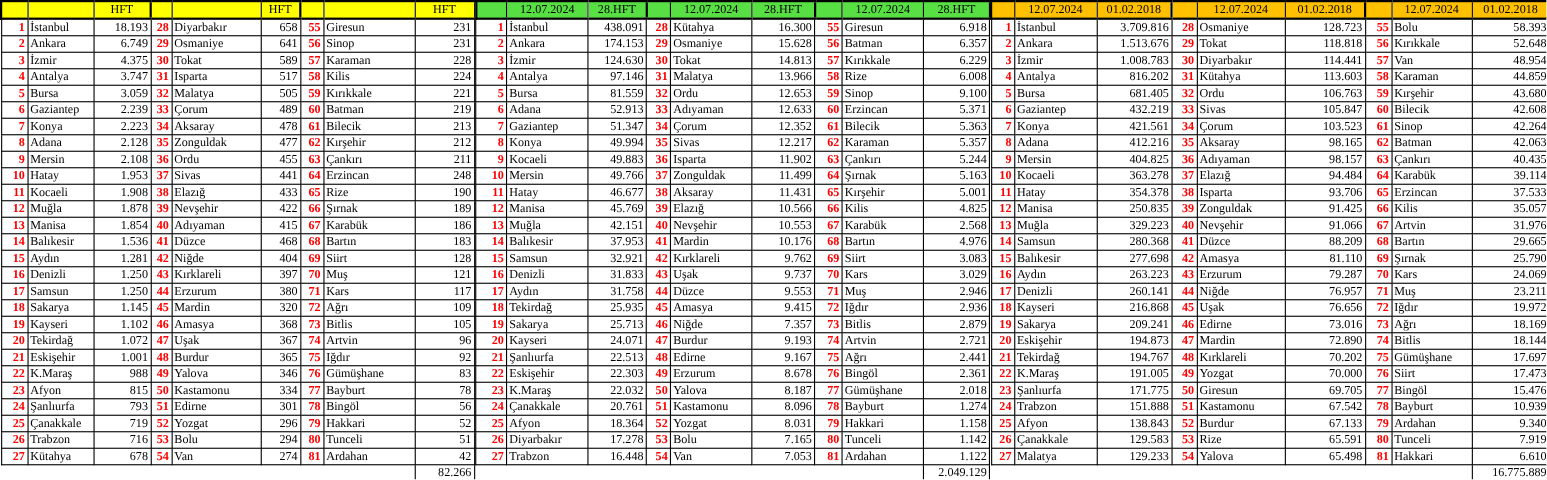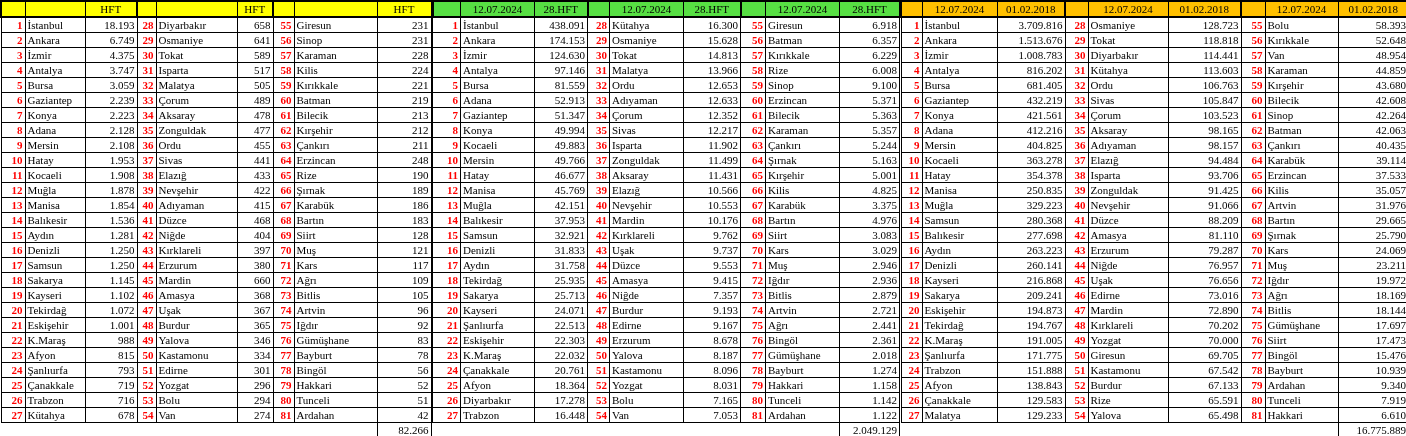--- a/index.html
+++ b/index.html
@@ -239,21 +239,21 @@
           <td class="rank">71</td>
           <td class="city">Kars</td>
           <td class="val">117</td>
         </tr>
         <tr>
           <td class="rank">18</td>
           <td class="city">Sakarya</td>
           <td class="val">1.145</td>
           <td class="rank">45</td>
           <td class="city">Mardin</td>
-          <td class="val">660</td>
+          <td class="val">320</td>
           <td class="rank">72</td>
           <td class="city">Ağrı</td>
           <td class="val">109</td>
         </tr>
         <tr>
           <td class="rank">19</td>
           <td class="city">Kayseri</td>
           <td class="val">1.102</td>
           <td class="rank">46</td>
           <td class="city">Amasya</td>
@@ -521,21 +521,21 @@
         </tr>
         <tr>
           <td class="rank">13</td>
           <td class="city">Muğla</td>
           <td class="val">42.151</td>
           <td class="rank">40</td>
           <td class="city">Nevşehir</td>
           <td class="val">10.553</td>
           <td class="rank">67</td>
           <td class="city">Karabük</td>
-          <td class="val">3.375</td>
+          <td class="val">2.568</td>
         </tr>
         <tr>
           <td class="rank">14</td>
           <td class="city">Balıkesir</td>
           <td class="val">37.953</td>
           <td class="rank">41</td>
           <td class="city">Mardin</td>
           <td class="val">10.176</td>
           <td class="rank">68</td>
           <td class="city">Bartın</td>

